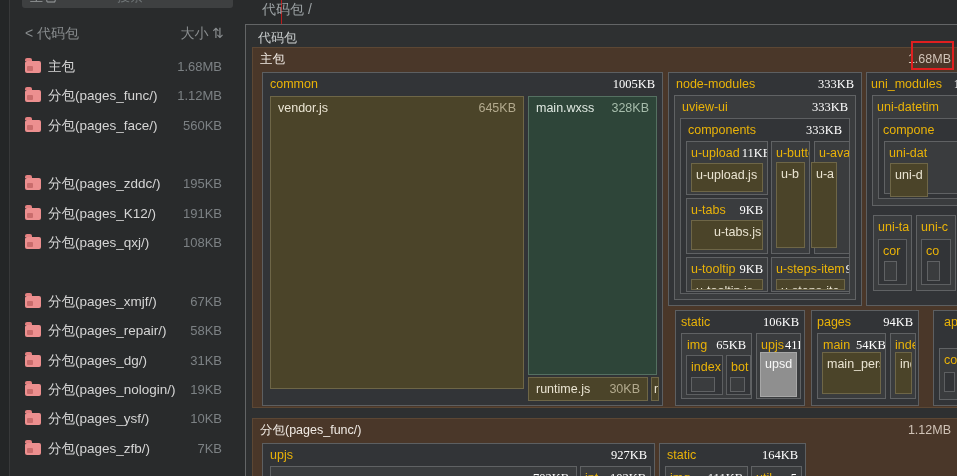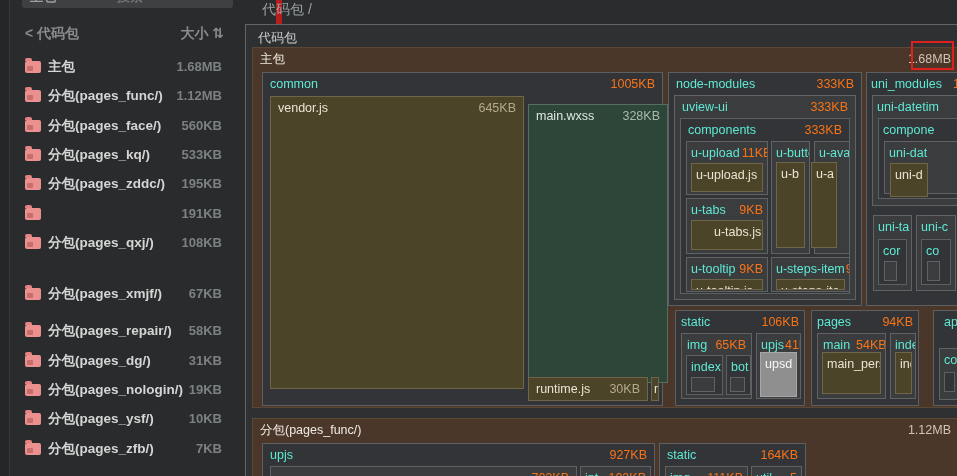--- a/index.html
+++ b/index.html
@@ -2,21 +2,21 @@
 <html><head>
 <meta charset="utf-8">
 <style>
   * { margin:0; padding:0; box-sizing:border-box; }
   html,body { width:957px; height:476px; overflow:hidden; background:#2a2c2d;
     font-family:"Liberation Sans","DejaVu Sans",sans-serif; }
   #canvas { position:relative; width:957px; height:476px; }
   .abs { position:absolute; }
 
   
-  #sidebar { left:0; top:0; width:282px; height:476px; background:#292b2c; border-right:6px solid #b91c1c;font-weight:bold; }
+  #sidebar { left:0; top:0; width:282px; height:476px; background:#292b2c; border-right:1px solid #b91c1c; }
   #left-strip { left:0; top:0; width:10px; height:476px; background:#242627; border-right:1px solid #38393a; }
   #search-box { left:22px; top:-14px; width:211px; height:22px; background:#3e4041; border-radius:3px;
     display:flex; align-items:center; font-size:13px; line-height:22px; overflow:hidden; }
   #search-box .flt { color:#9a9ea0; padding-left:8px; }
   #search-box .ph { color:#6f7476; position:absolute; left:95px; }
   #sb-head { left:25px; top:22px; height:22px; color:#888c8e; font-size:14px; line-height:22px; }
   #sb-sort { left:150px; top:22px; width:74px; height:22px; color:#888c8e; font-size:14px; line-height:22px; text-align:right; }
   .sb-row { left:12px; width:221px; height:29px; display:flex; align-items:center; padding-left:13px; cursor:pointer; }
   .folder { width:16px; height:12px; background:#ec8f8f; border-radius:2px; position:relative; flex:0 0 16px; }
   .folder:before { content:""; position:absolute; top:-3px; left:0; width:7px; height:3px; background:#e48181; border-radius:2px 2px 0 0; }
@@ -29,22 +29,22 @@
   #outer { left:245px; top:24px; width:718px; height:455px; background:#2e3031; border:1px solid #636566; }
   #outer-title { left:258px; top:29px; color:#c9cdce; font-size:13px; }
 
   .tn { position:absolute; overflow:hidden; }
   .hd { display:flex; justify-content:space-between; align-items:center; height:22px;
     padding:0 7px; font-size:12.5px; white-space:nowrap; overflow:hidden; min-width:0; }
   .hd .sz { margin-left:6px; flex:0 0 auto; }
 
   .box    { background:#323437; border:1px solid #5d5f61; }
   .boxlt  { background:#3a3c3e; border:1px solid #606264; }
-  .box .hd .lb, .boxlt .hd .lb { color:#5eead4; }
-  .box .hd .sz, .boxlt .hd .sz { color:#f97316; }
+  .box .hd .lb, .boxlt .hd .lb { color:#eab308; }
+  .box .hd .sz, .boxlt .hd .sz { color:#ffffff;font-family:Liberation Serif, serif; }
 
   .brown { background:#4a3729; border:1px solid #5c4734; }
   .brown .hd .lb { color:#f1ebe5; }
   .brown .hd .sz { color:#d0c3b7; }
 
   .olive { background:#4b4429; border:1px solid #6e6647; }
   .olive .hd .lb { color:#eae4d2; }
   .olive .hd .sz { color:#b3aa8e; }
 
   .green { background:#2e4539; border:1px solid #557061; }
@@ -86,40 +86,36 @@
     <div class="abs sb-row" style="top:81px">
         <span class="folder"></span>
         <span class="lbl">分包(pages_func/)</span>
         <span class="sz">1.12MB</span>
       </div>
     <div class="abs sb-row" style="top:111px">
         <span class="folder"></span>
         <span class="lbl">分包(pages_face/)</span>
         <span class="sz">560KB</span>
       </div>
-    <div class="abs sb-row" style="top:140px">
-        <span class="folder"></span>
-        <span class="lbl">分包(pages_kq/)</span>
-        <span class="sz">533KB</span>
-      </div>
     <div class="abs sb-row" style="top:169px">
         <span class="folder"></span>
         <span class="lbl">分包(pages_zddc/)</span>
         <span class="sz">195KB</span>
       </div>
     <div class="abs sb-row" style="top:199px">
         <span class="folder"></span>
+        <span class="lbl">分包(pages_K12/)</span>
         <span class="sz">191KB</span>
       </div>
     <div class="abs sb-row" style="top:228px">
         <span class="folder"></span>
         <span class="lbl">分包(pages_qxj/)</span>
         <span class="sz">108KB</span>
       </div>
-    <div class="abs sb-row" style="top:279px">
+    <div class="abs sb-row" style="top:287px">
         <span class="folder"></span>
         <span class="lbl">分包(pages_xmjf/)</span>
         <span class="sz">67KB</span>
       </div>
     <div class="abs sb-row" style="top:316px">
         <span class="folder"></span>
         <span class="lbl">分包(pages_repair/)</span>
         <span class="sz">58KB</span>
       </div>
     <div class="abs sb-row" style="top:346px">
@@ -160,21 +156,21 @@
         <span class="lb">common</span>
         <span class="sz">1005KB</span>
       </div>
   </div>
   <div class="tn olive" style="left:270px;top:96px;width:254px;height:293px">
     <div class="hd">
         <span class="lb">vendor.js</span>
         <span class="sz">645KB</span>
       </div>
   </div>
-  <div class="tn green" style="left:528px;top:104px;width:140px;height:279px">
+  <div class="tn green" style="left:528px;top:96px;width:129px;height:279px">
     <div class="hd">
         <span class="lb">main.wxss</span>
         <span class="sz">328KB</span>
       </div>
   </div>
   <div class="tn olive" style="left:528px;top:377px;width:120px;height:24px">
     <div class="hd">
         <span class="lb">runtime.js</span>
         <span class="sz">30KB</span>
       </div>

